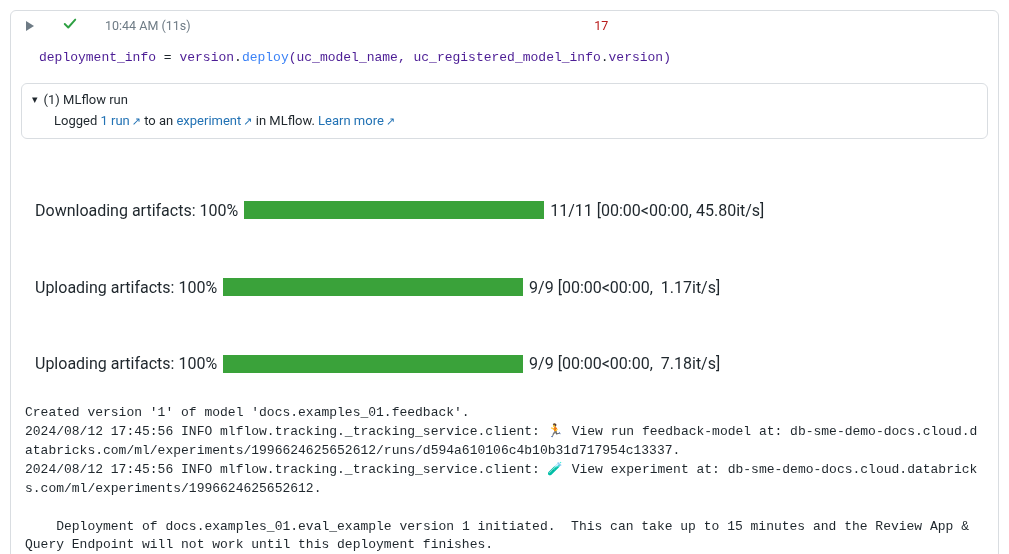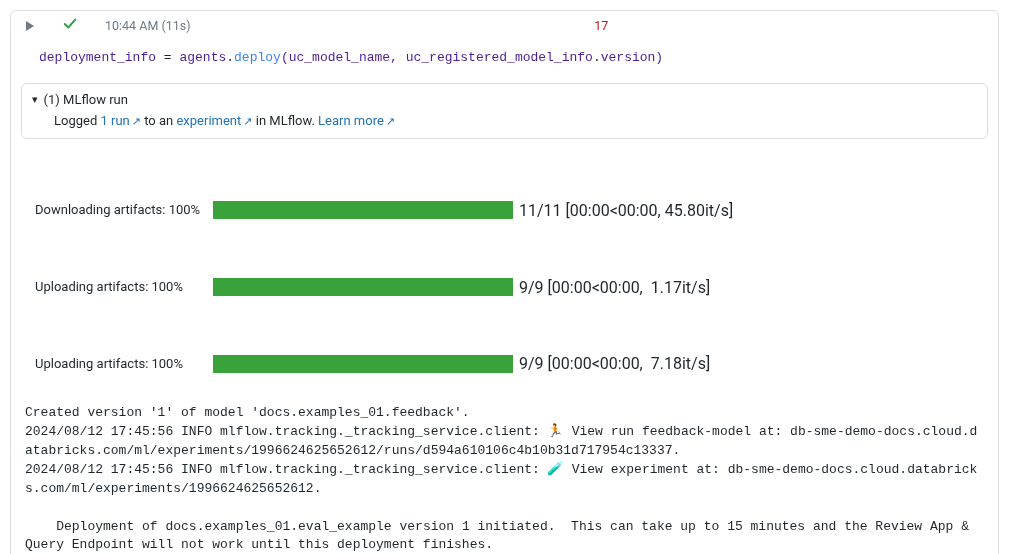--- a/index.html
+++ b/index.html
@@ -83,21 +83,21 @@
     white-space: pre-wrap;
     word-break: break-all;
   }
   .progress-line {
     display: flex;
     align-items: center;
     gap: 6px;
     padding: 6px 0 10px 0;
     font-family: -apple-system, BlinkMacSystemFont, "Segoe UI", Roboto, sans-serif;
   }
-  .progress-label { min-width: 172px; font-size: 13px; color: #1f272d; }
+  .progress-label { min-width: 172px; font-size: 16px; color: #1f272d; }
   .progress-bar {
     width: 300px;
     height: 18px;
     background: #e8ebee;
     border-radius: 0;
     position: relative;
     overflow: hidden;
   }
   .progress-fill {
     position: absolute; left:0; top:0; bottom:0;
@@ -122,21 +122,21 @@
           <path d="M2 8 l4 4 l8 -9" stroke="#2ea043" stroke-width="2.2" fill="none" stroke-linecap="round" stroke-linejoin="round"></path>
         </svg>
     </span>
     <span class="timestamp">
       <span>10:44 AM</span>
       <span>(11s)</span>
     </span>
     <span class="exec-count-wrap"><span class="exec-count">17</span></span>
   </div>
 
-  <div class="code-area"><span class="tok-var">deployment_info </span><span class="tok-op">=</span><span class="tok-var"> agents</span><span class="tok-dot">.</span><span class="tok-call">deploy</span><span class="tok-var">(uc_model_name, uc_registered_model_info</span><span class="tok-dot">.</span><span class="tok-var">version)</span></div>
+  <div class="code-area"><span class="tok-var">deployment_info </span><span class="tok-op">=</span><span class="tok-var"> version</span><span class="tok-dot">.</span><span class="tok-call">deploy</span><span class="tok-var">(uc_model_name, uc_registered_model_info</span><span class="tok-dot">.</span><span class="tok-var">version)</span></div>
 
   <div class="mlflow-panel" style="max-height:none;">
     <div class="mlflow-summary">
       <span class="chev">▾</span>
       <span><span>(1)</span> <span>MLflow run</span></span>
     </div>
     <div class="sub">
       <span>Logged </span><a class="link"><span>1 run</span><span class="ext-icon">↗</span></a><span> to an </span><a class="link"><span>experiment</span><span class="ext-icon">↗</span></a><span> in MLflow. </span><a class="link"><span>Learn more</span><span class="ext-icon">↗</span></a>
     </div>
   </div>

